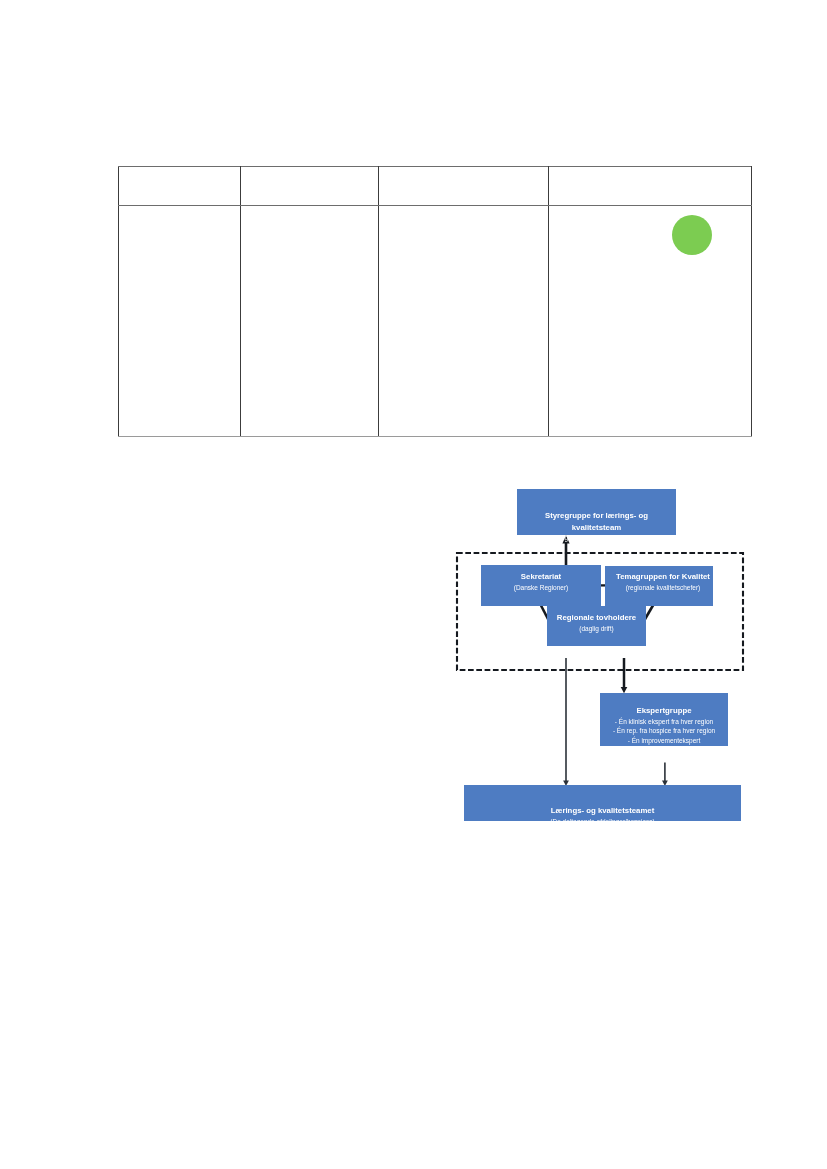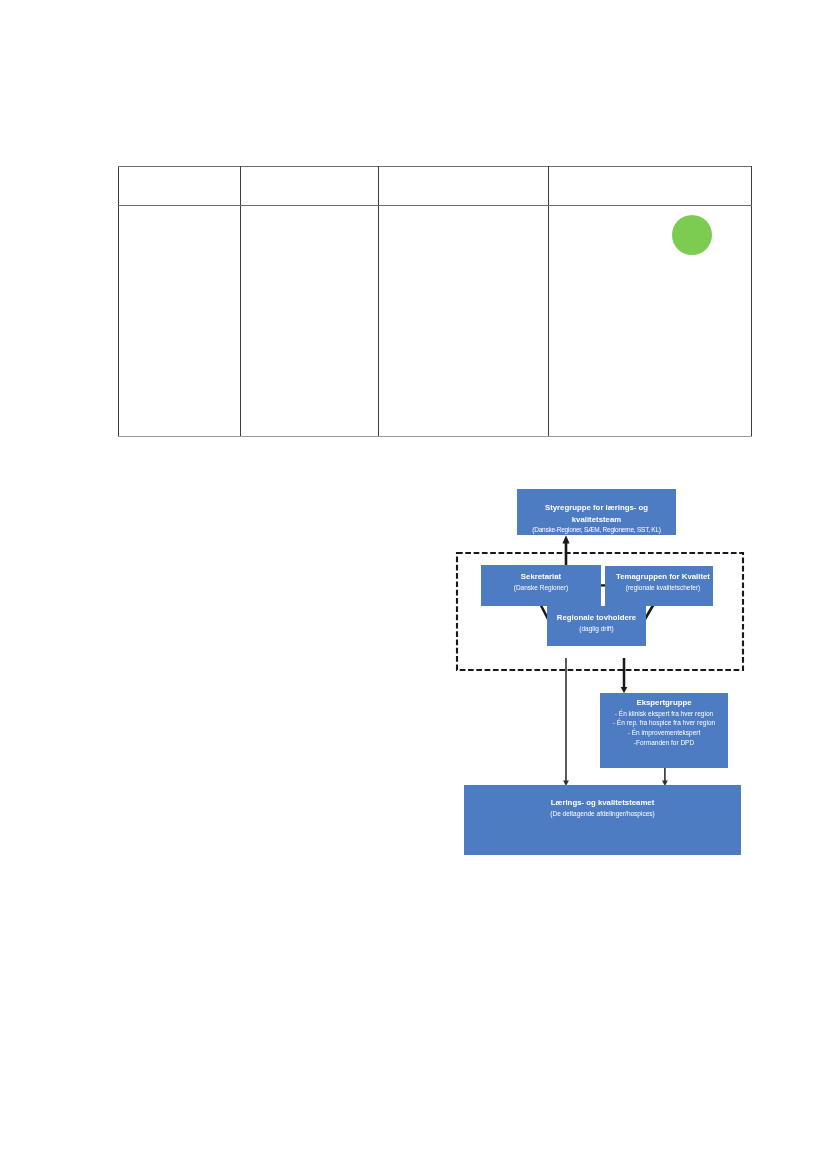--- a/index.html
+++ b/index.html
@@ -74,48 +74,48 @@
         <line x1="566" y1="658" x2="566" y2="783" stroke="#2b3139" stroke-width="1.6"></line>
         <path d="M 566 786 L 568.9 780.6 L 563.1 780.6 Z" fill="#2b3139"></path>
       </g>
 
       <g>
         <line x1="664.9" y1="762.5" x2="664.9" y2="783" stroke="#2b3139" stroke-width="1.6"></line>
         <path d="M 664.9 786 L 667.8 780.6 L 662 780.6 Z" fill="#2b3139"></path>
       </g>
     </svg>
 
-    <div class="dbox topalign" id="box-styregruppe" style="left:517px;top:489px;width:159px;height:46px;padding-top:13px;">
+    <div class="dbox topalign" id="box-styregruppe" style="left:517px;top:489px;width:159px;height:46px;padding-top:21px;">
       <div class="t">Styregruppe for lærings- og
 kvalitetsteam</div>
       <div class="s">(Danske-Regioner, SÆM, Regionerne, SST, KL)</div>
     </div>
 
     <div class="dbox topalign" style="left:481px;top:565px;width:120px;height:41px;padding-top:6px;">
       <div class="t">Sekretariat</div>
       <div class="s">(Danske Regioner)</div>
     </div>
 
     <div class="dbox topalign" style="left:605px;top:566px;width:108px;height:40px;padding-top:5px;padding-left:8px;">
       <div class="t">Temagruppen for Kvalitet</div>
       <div class="s">(regionale kvalitetschefer)</div>
     </div>
 
     <div class="dbox topalign" style="left:547px;top:606px;width:99px;height:40px;padding-top:6px;">
       <div class="t">Regionale tovholdere</div>
       <div class="s">(daglig drift)</div>
     </div>
 
-    <div class="dbox topalign" style="left:600px;top:693px;width:128px;height:75px;padding-top:4px;">
+    <div class="dbox topalign" style="left:600px;top:693px;width:128px;height:53px;padding-top:12px;">
       <div class="t">Ekspertgruppe</div>
       <div class="s">- Én klinisk ekspert fra hver region
 - Én rep. fra hospice fra hver region
 - Én improvementekspert
 -Formanden for DPD</div>
     </div>
 
-    <div class="dbox topalign" style="left:464px;top:785px;width:277px;height:70px;padding-top:12px;">
+    <div class="dbox topalign" style="left:464px;top:785px;width:277px;height:36px;padding-top:20px;">
       <div class="t">Lærings- og kvalitetsteamet</div>
       <div class="s">(De deltagende afdelinger/hospices)</div>
     </div>
 
   </div>
 </div>
 
 </body></html>

